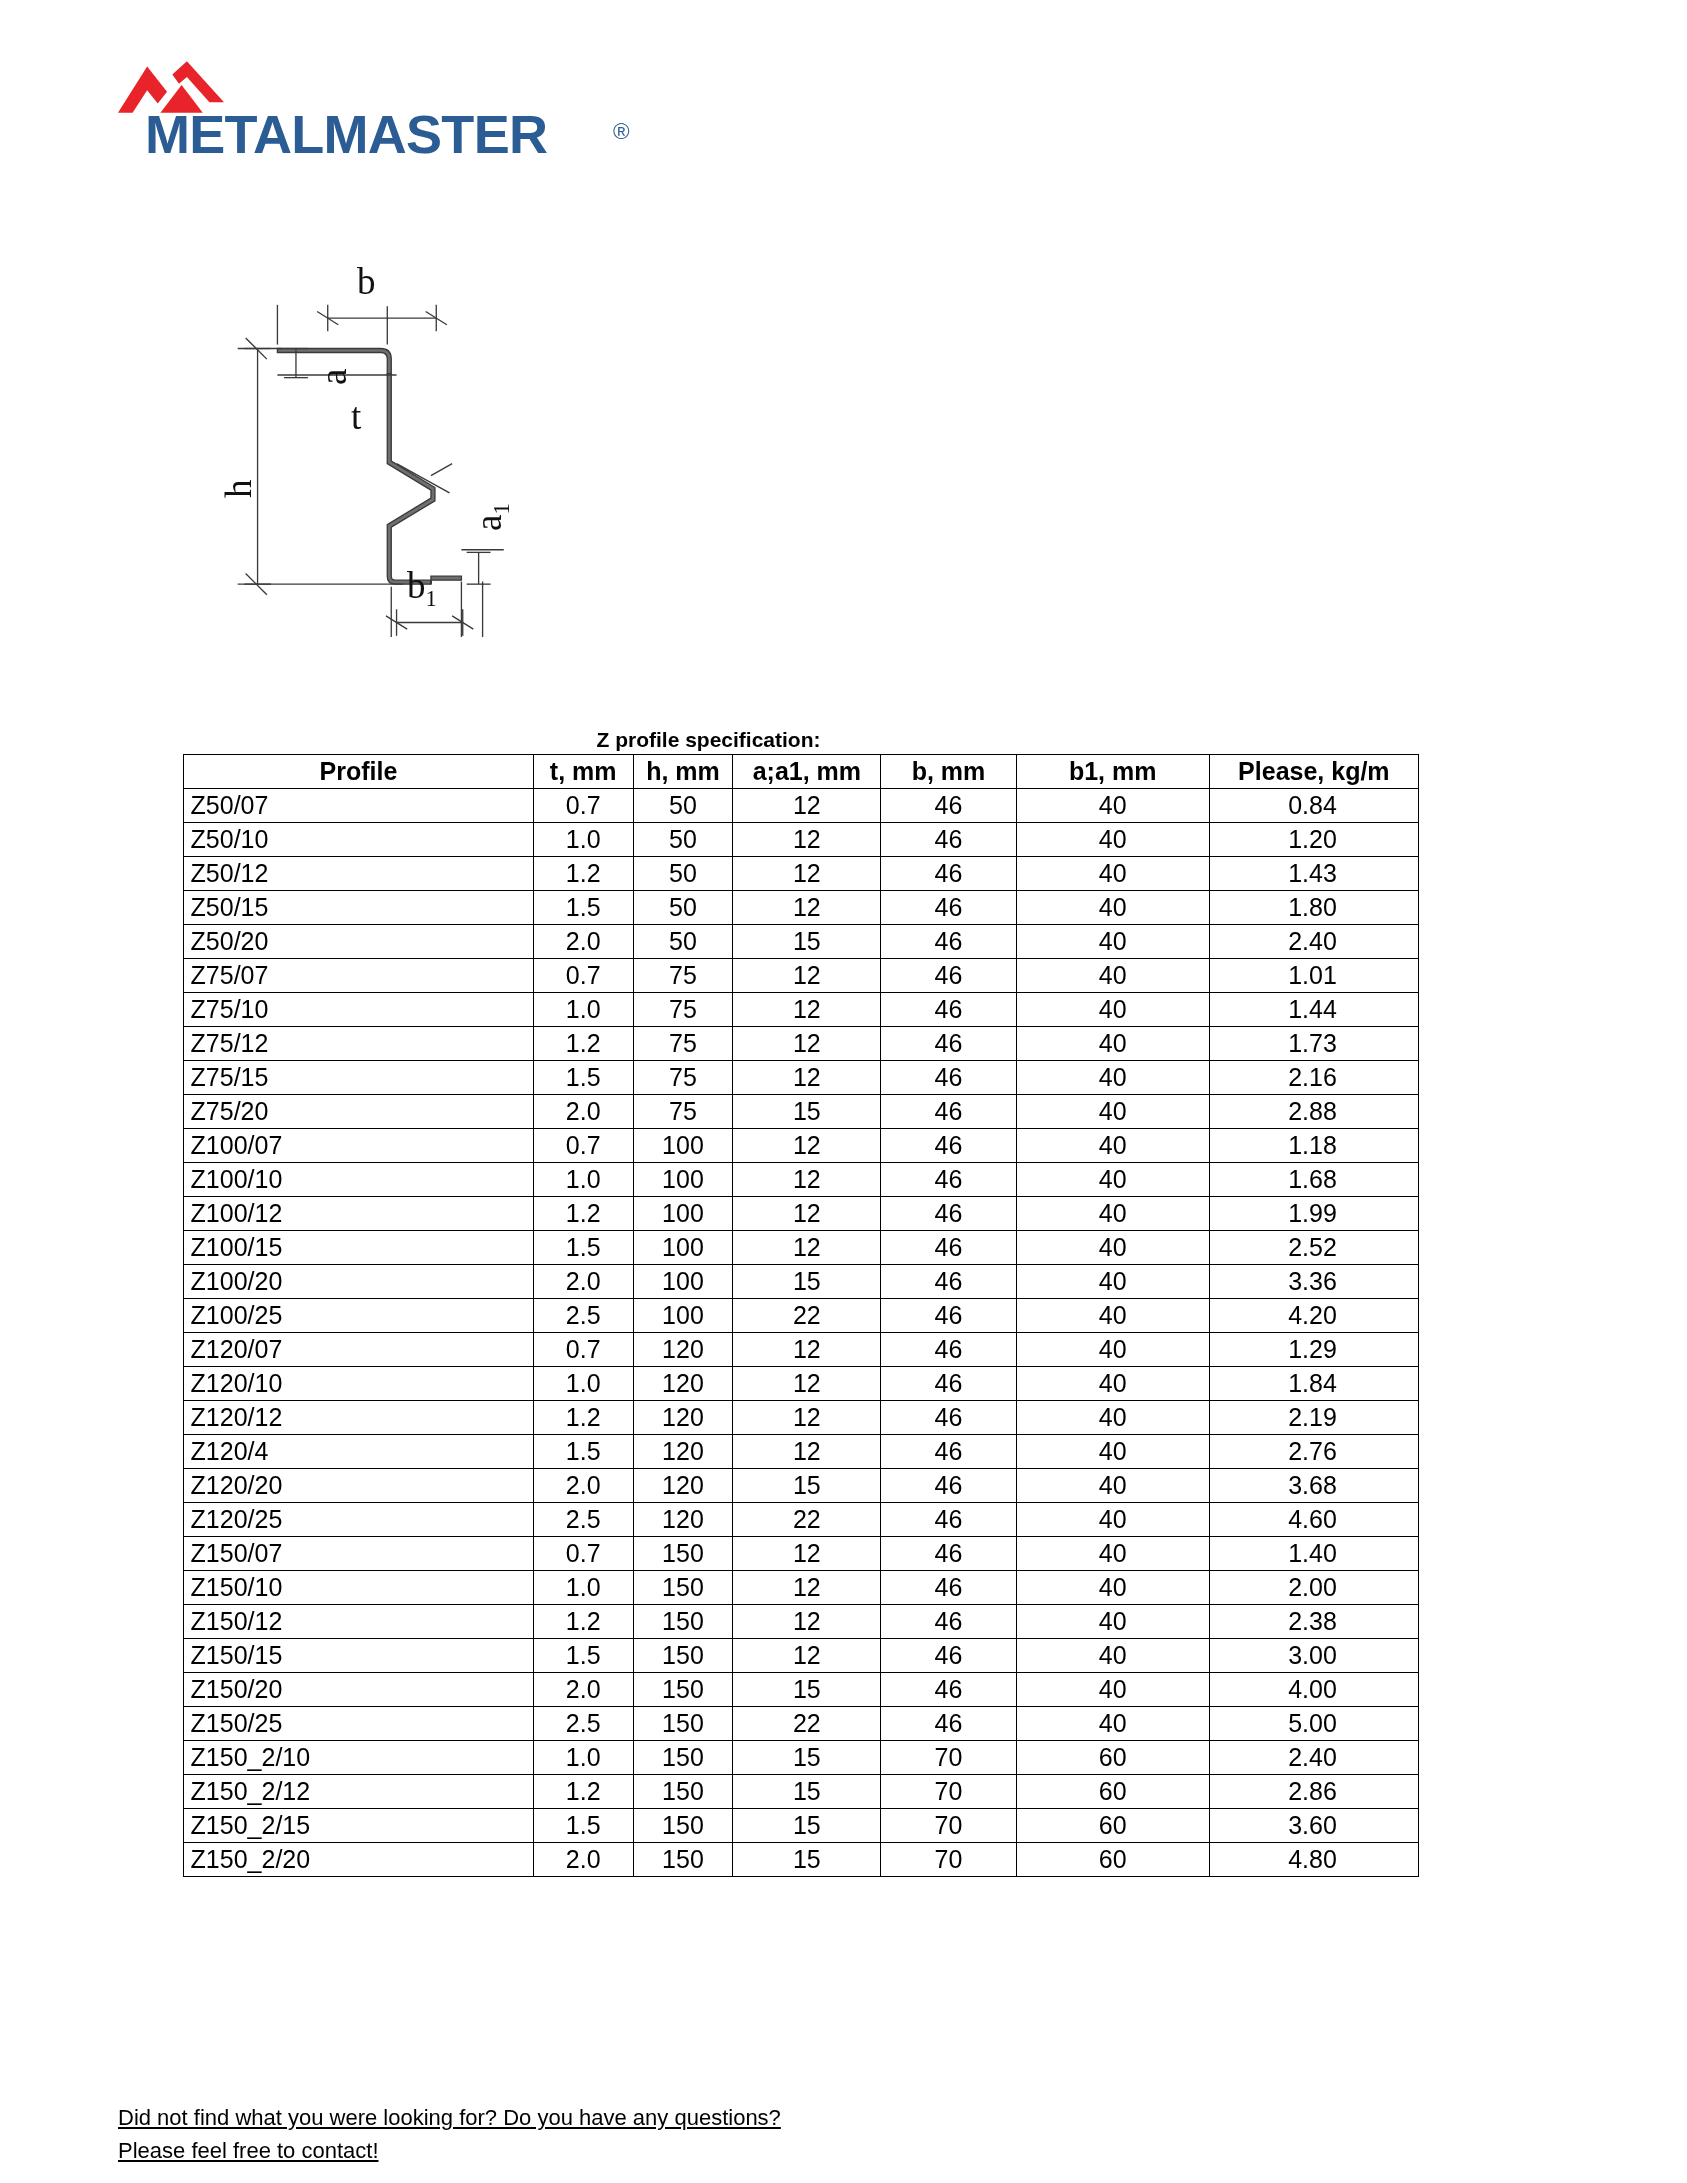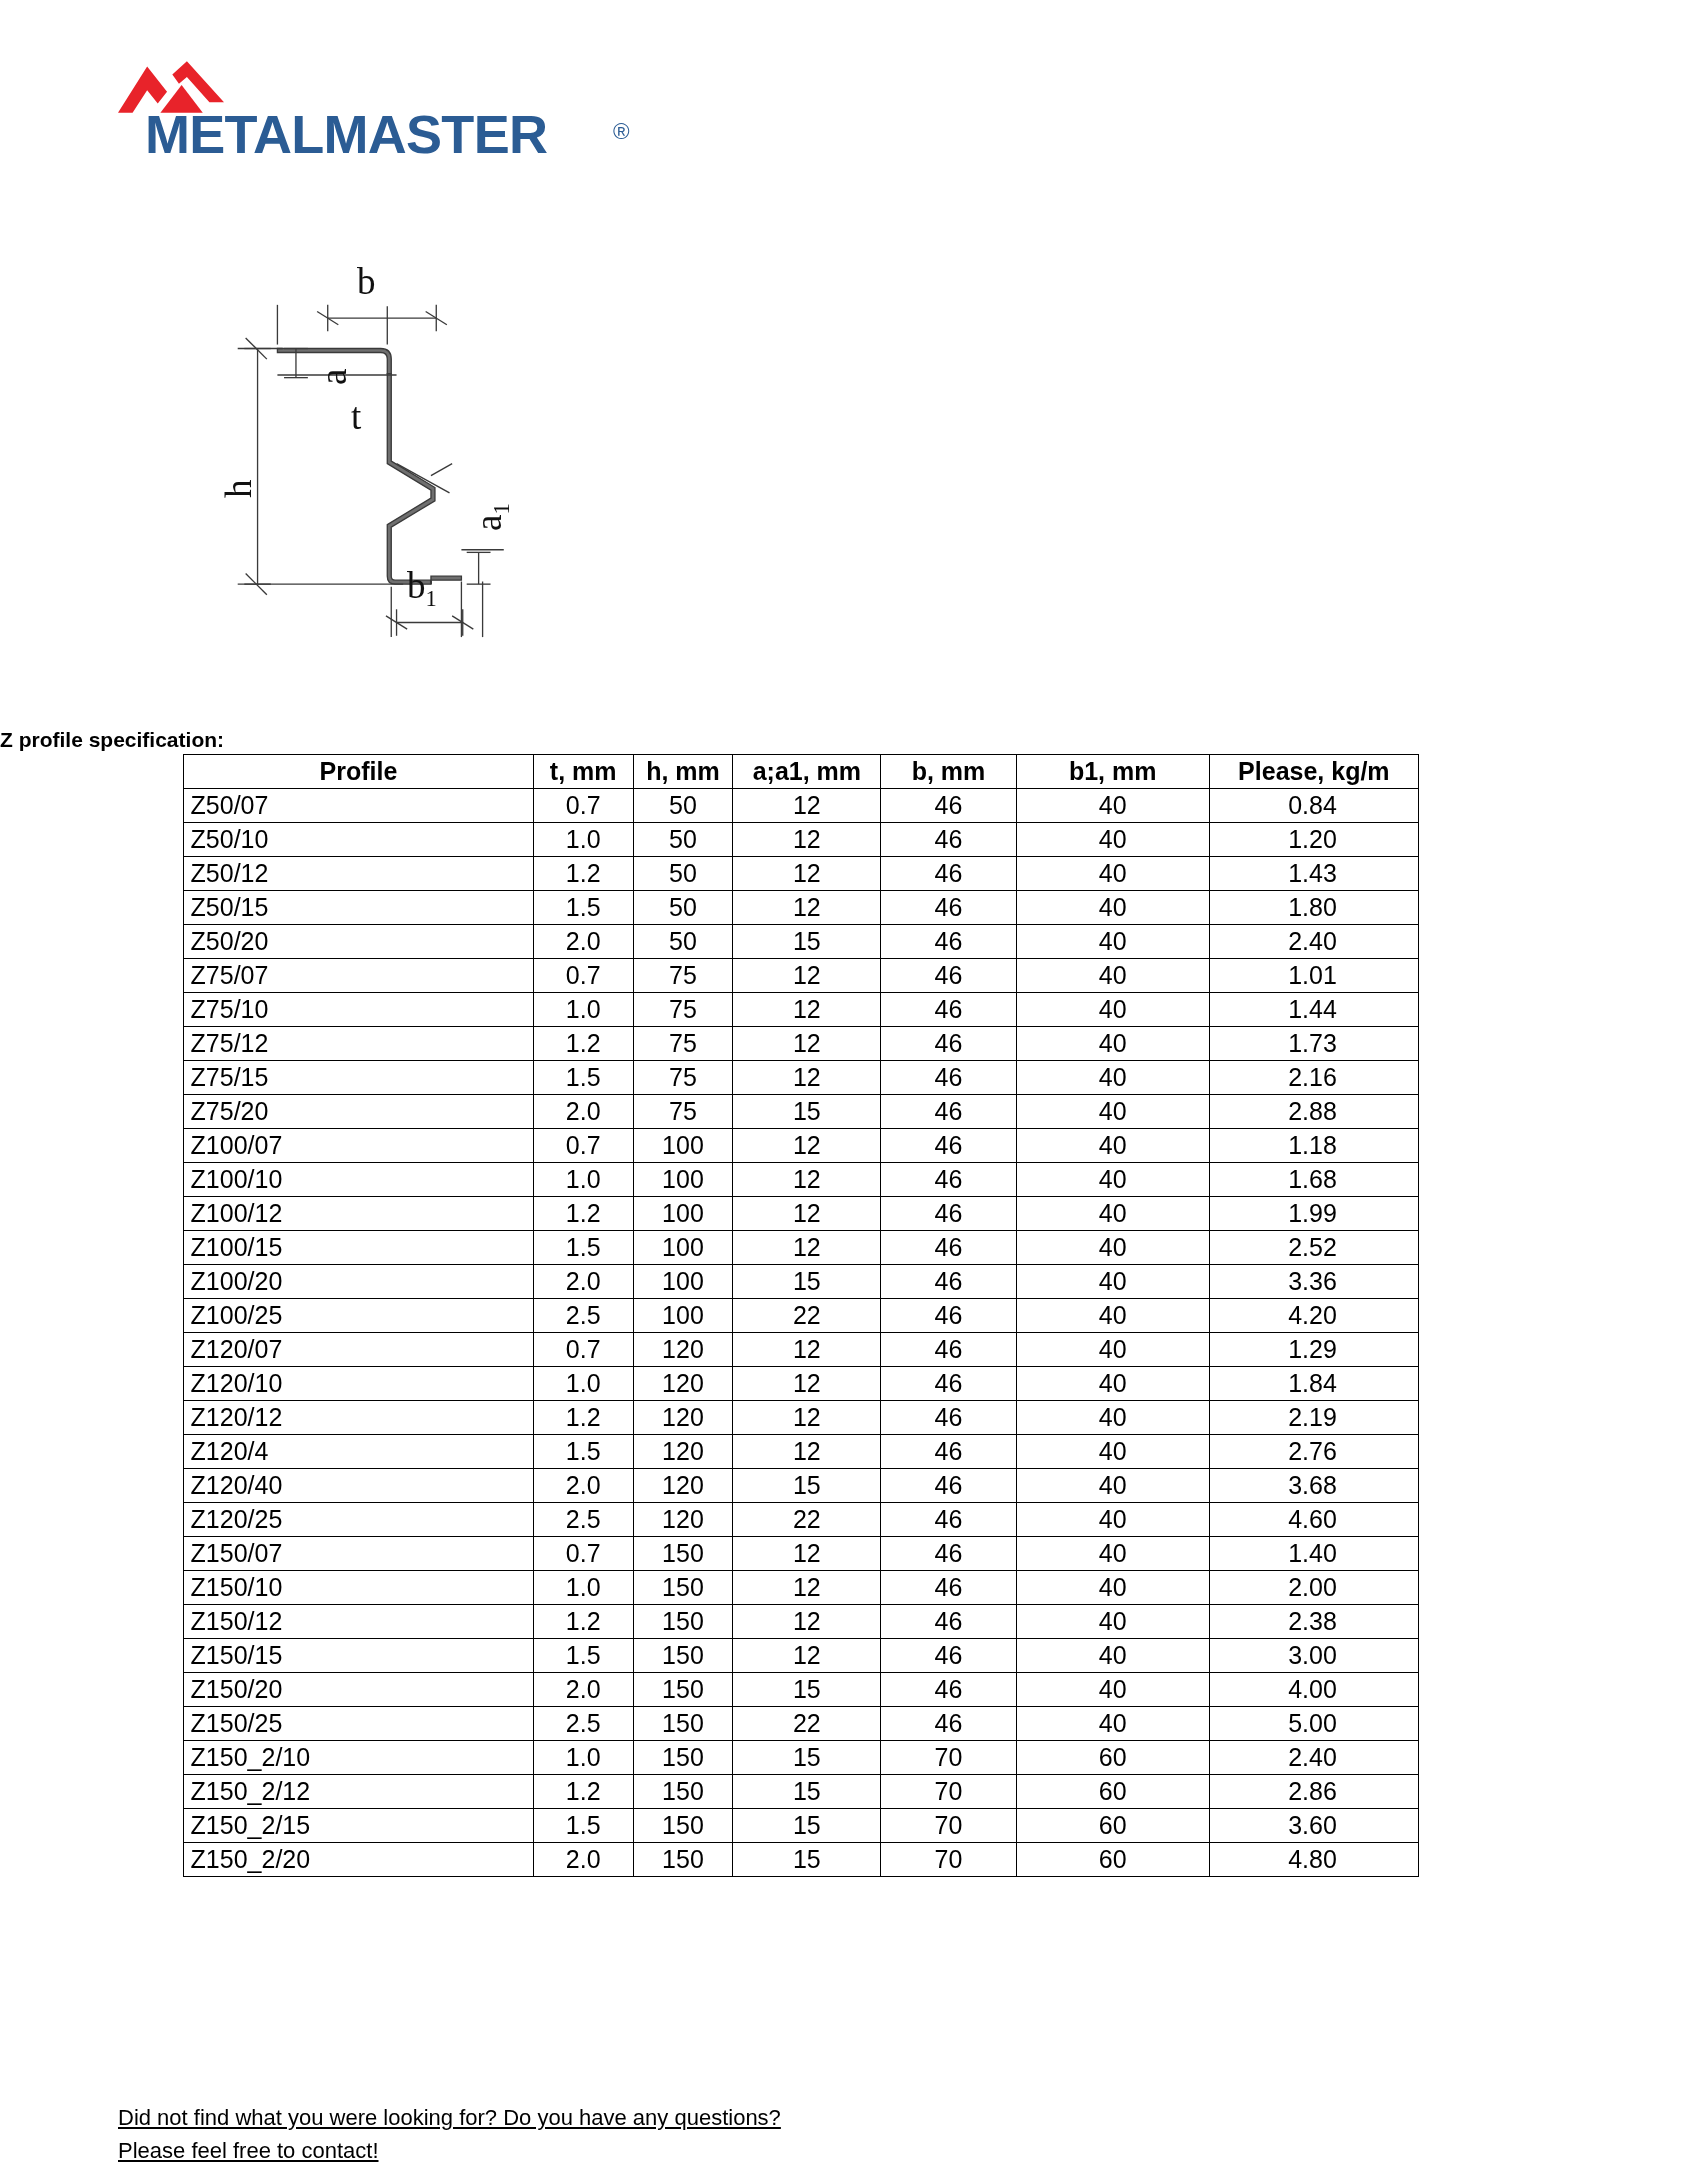--- a/index.html
+++ b/index.html
@@ -74,21 +74,21 @@
     font-size: 22.5px;
     vertical-align: sub;
   }
 
   
   .table-caption {
     position: absolute;
     left: 0;
     top: 728px;
     width: 1417px;
-    text-align: left;
+    text-align: center;
     font-size: 21px;
     font-weight: bold;
   }
   table.spec {
     position: absolute;
     left: 183px;
     top: 754px;
     width: 1236px;
     border-collapse: collapse;
     font-size: 25px;
@@ -434,21 +434,21 @@
       <tr>
         <td class="profile">Z120/4</td>
         <td class="num">1.5</td>
         <td class="num">120</td>
         <td class="num">12</td>
         <td class="num">46</td>
         <td class="num">40</td>
         <td class="weight">2.76</td>
       </tr>
       <tr>
-        <td class="profile">Z120/40</td>
+        <td class="profile">Z120/20</td>
         <td class="num">2.0</td>
         <td class="num">120</td>
         <td class="num">15</td>
         <td class="num">46</td>
         <td class="num">40</td>
         <td class="weight">3.68</td>
       </tr>
       <tr>
         <td class="profile">Z120/25</td>
         <td class="num">2.5</td>

